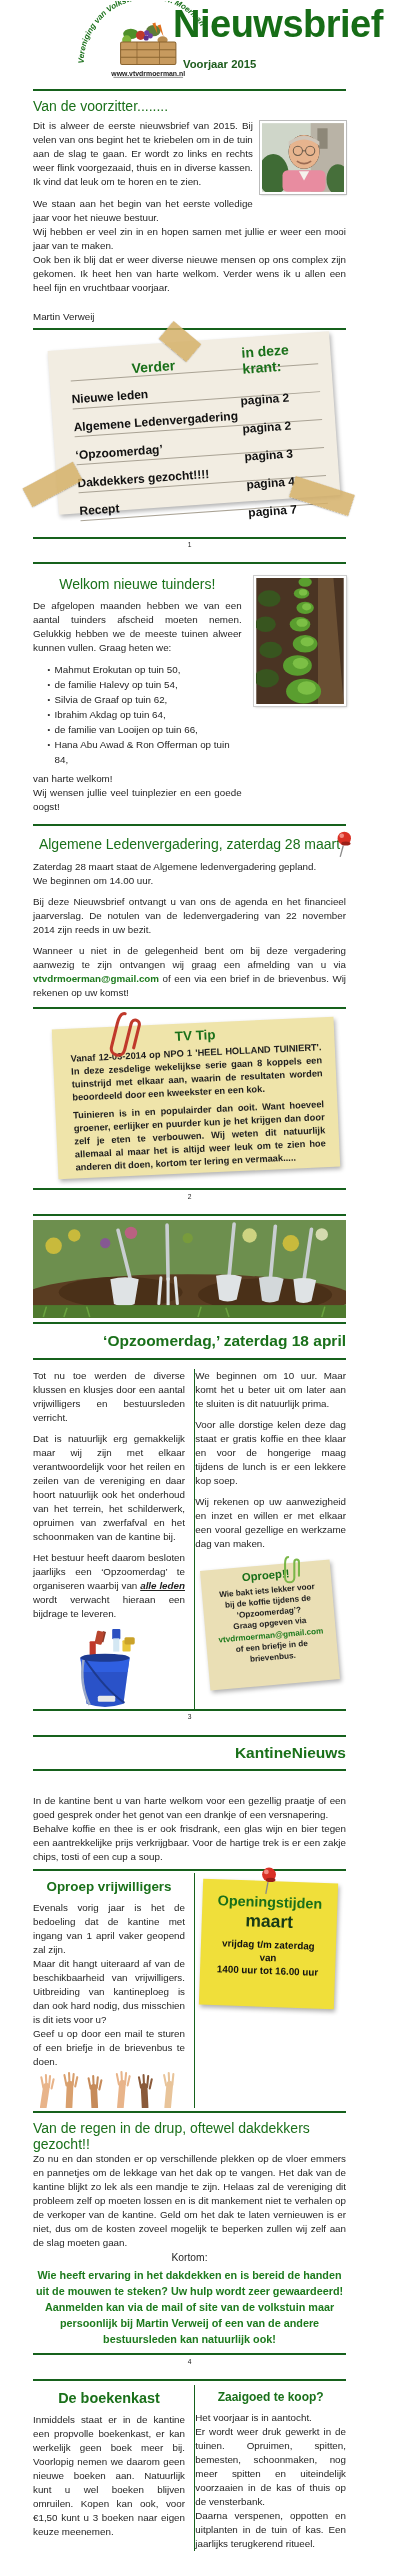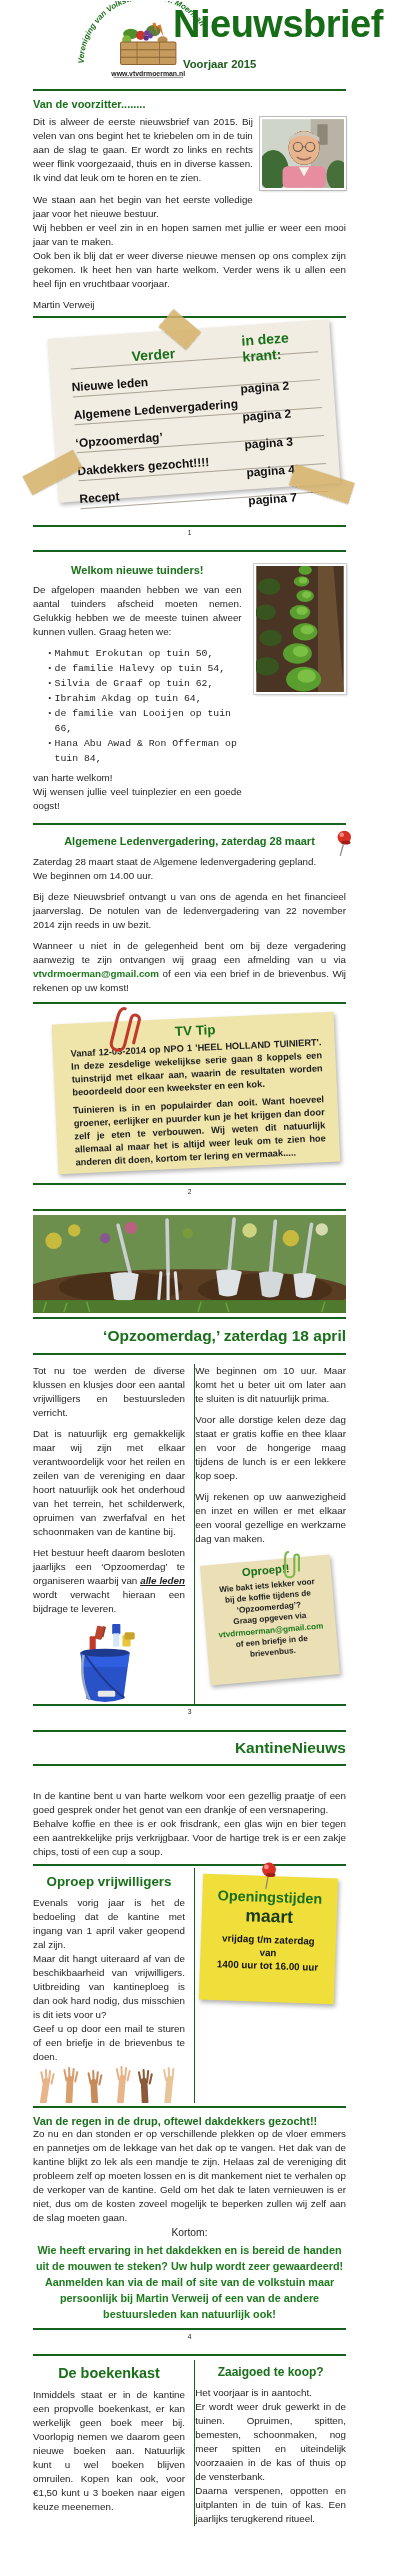--- a/index.html
+++ b/index.html
@@ -2,36 +2,36 @@
 <html style="font-size:8.2px"><head>
 <meta charset="utf-8">
 <style>
   html,body{margin:0;padding:0;background:#ffffff;}
   body{width:415px;height:3690px;overflow:hidden;font-family:"Liberation Sans",sans-serif;color:#1f1f1f;position:relative;}
   .content{width:313px;margin-left:33px;position:relative;}
   .rule{border:0;border-top:2.1px solid #16611c;margin:0;height:0;}
   .pagenum{text-align:center;font-size:6.7px;color:#222;padding:2.1px 0 1px 0;}
   .pagegap{height:13.4px;}
   h1,h2,h3{margin:0;color:#1a701a;}
-  .sechead{font-size:11px;font-weight:bold;}
+  .sechead{font-size:14px;font-weight:normal;}
   .bighead{font-size:15.5px;font-weight:bold;text-align:right;}
   p{margin:0 0 7.2px 0;font-size:9.8px;line-height:14px;text-align:justify;}
   .nomarg{margin:0;}
   .greenbold{color:#1d7a1d;font-weight:bold;}
-  ul.dots{list-style:none;margin:0 0 5.2px 0;padding:0 0 0 14.4px;font-family:Liberation Mono, monospace;}
+  ul.dots{list-style:none;margin:0 0 5.2px 0;padding:0 0 0 14.4px;}
   ul.dots li{font-size:9.8px;line-height:15px;position:relative;padding-left:7.2px;}
   ul.dots li:before{content:"•";position:absolute;left:0;top:0;font-size:7.7px;}
   
   .header{height:89px;position:relative;overflow:visible;}
   .title{position:absolute;left:140px;top:3.1px;font-size:38px;letter-spacing:-0.5px;font-weight:bold;color:#176d17;white-space:nowrap;}
   .issue{position:absolute;left:150px;top:58px;font-size:11.3px;font-weight:bold;color:#1d5c1d;}
   .logo{position:absolute;left:42px;top:1px;}
   
   .vphoto{float:right;width:82px;height:69px;margin:2.1px 0 3.1px 7.2px;border:2.6px solid #fff;outline:0.5px solid #bbb;box-shadow:0.5px 1px 2.1px rgba(0,0,0,.25);}
-  .sign{font-size:9.8px;margin-top:8px;}
+  .sign{font-size:9.8px;margin-top:16px;}
   .note{position:absolute;box-shadow:1.5px 2.6px 4.6px rgba(0,0,0,.3);}
   .tape{position:absolute;background:rgba(213,176,105,.85);box-shadow:0 0.5px 1.5px rgba(0,0,0,.3);}
   
   .tocwrap{height:207px;position:relative;}
   .tocnote{left:19.6px;top:11.3px;width:282px;height:164px;background:#f2ede2;transform:rotate(-4deg);padding:3.1px 13.4px 0 20.6px;box-sizing:border-box;}
   .tocrow{border-bottom:0.5px solid #a9a294;display:flex;justify-content:space-between;align-items:flex-end;height:27px;}
   .toclabel{font-size:12px;font-weight:bold;color:#111;transform:translateY(-2.1px);}
   .tocpage{font-size:12px;font-weight:bold;color:#111;transform:translateY(11.3px);padding-right:31px;}
   .tochead{display:flex;border-bottom:0.5px solid #a9a294;height:28px;align-items:flex-end;}
   .tochead .t1{font-size:14px;font-weight:bold;color:#1a701a;margin-left:62px;}

